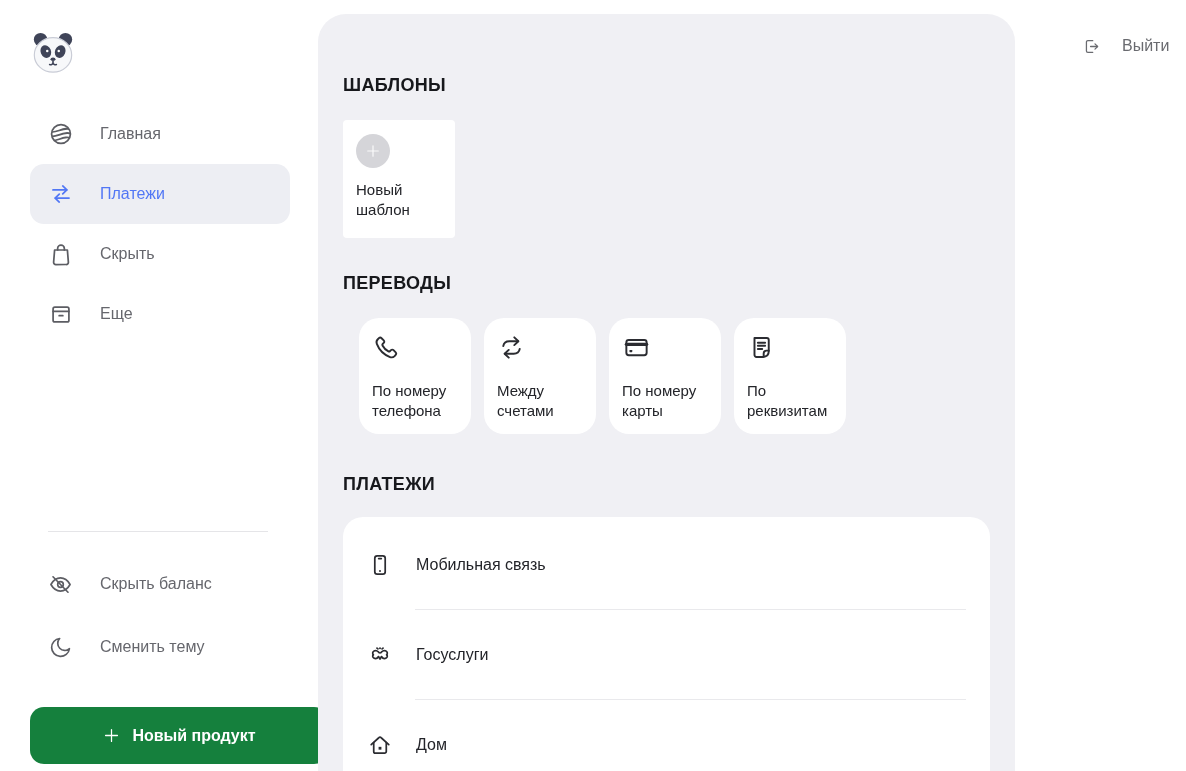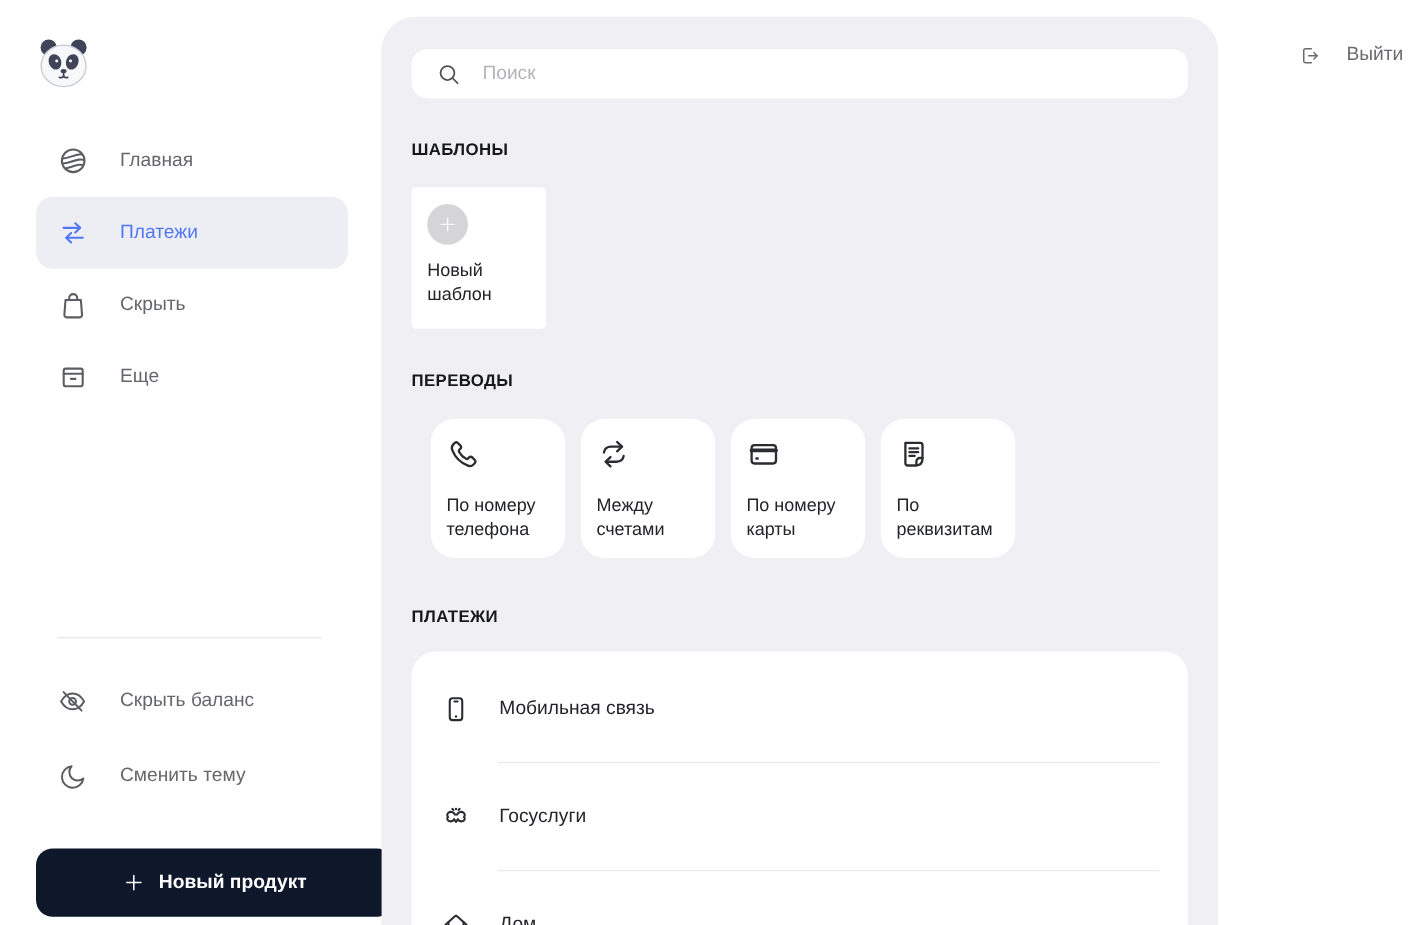--- a/index.html
+++ b/index.html
@@ -15,37 +15,37 @@
     border-radius:14px; color:#66676d; font-size:16px; cursor:pointer; }
   .nav-item .ic { width:26px; height:26px; margin-right:26px; color:#5c5d63; flex:none; }
   .nav-item.selected { background:#edeef3; color:#5277f5; }
   .nav-item.selected .ic { color:#5277f5; }
   .side-divider { position:absolute; left:48px; top:519px; width:220px; height:1px; background:#e5e5e8; }
   .util { position:absolute; left:30px; width:260px; }
   .util-item { display:flex; align-items:center; height:48px; padding-left:18px;
     color:#66676d; font-size:16px; cursor:pointer; }
   .util-item .ic { width:25px; height:25px; margin-right:27px; color:#5c5d63; flex:none; }
   .new-product { position:absolute; left:30px; top:695px; width:298px; height:57px;
-    background:#0f172a; border:none; border-radius:14px; color:#fff; font-size:16px;
+    background:#15803d; border:none; border-radius:14px; color:#fff; font-size:16px;
     font-weight:600; display:flex; align-items:center; justify-content:center; gap:11px;
     cursor:pointer; font-family:inherit; }
   .new-product .ic { width:19px; height:19px; }
 
   svg.stroke { fill:none; stroke:currentColor; stroke-width:1.6; stroke-linecap:round; stroke-linejoin:round; width:100%; height:100%; display:block; }
 
   
   .panel { position:absolute; left:318px; top:14px; width:697px; height:820px;
     background:#f0f0f4; border-radius:28px; padding:27px 25px 0 25px; }
   .search { height:41px; background:#fff; border-radius:13px; display:flex; align-items:center;
     padding:0 16px 0 20px; }
   .search .ic { width:22px; height:22px; color:#515257; margin-right:17px; flex:none; }
   .search input { border:none; outline:none; background:transparent; flex:1; font-size:16px;
     color:#232429; font-family:inherit; }
   .search input::placeholder { color:#b3b4ba; }
-  .sec-title { margin-top:34px; font-size:14px; font-weight:700; letter-spacing:.3px; color:#17181c; }
+  .sec-title { margin-top:34px; font-size:18px; font-weight:700; letter-spacing:.3px; color:#17181c; }
   .sec-title.t2 { margin-top:35px; }
   .sec-title.t3 { margin-top:40px; }
 
   .tpl-card { margin-top:24px; width:112px; height:118px; background:#fff; border-radius:4px;
     padding:14px 13px; cursor:pointer; }
   .plus-circle { width:34px; height:34px; border-radius:50%; background:#d5d5d9; color:#fafafa;
     display:flex; align-items:center; justify-content:center; }
   .plus-circle svg { width:18px; height:18px; }
   .tpl-label { margin-top:12px; font-size:15px; line-height:20px; color:#232429; }
 
@@ -171,29 +171,20 @@
         <svg class="stroke" viewBox="0 0 24 24" stroke-width="2">
           <path d="M12 4.5v15M4.5 12h15"></path>
         </svg>
       </span>
       <span>Новый продукт</span>
     </button>
   </div>
 
   <div class="panel">
 
-    <div class="search">
-      <span class="ic">
-        <svg class="stroke" viewBox="0 0 24 24" stroke-width="1.8">
-          <circle cx="10.8" cy="10.8" r="6.3"></circle>
-            <path d="M15.5 15.5L20 20"></path>
-        </svg>
-      </span>
-      <input type="text" placeholder="Поиск" style="">
-    </div>
 
     <div class="sec-title">ШАБЛОНЫ</div>
 
     <div class="tpl-card">
       <div class="plus-circle">
         <svg class="stroke" viewBox="0 0 24 24" stroke-width="1.8">
           <path d="M12 5v14M5 12h14"></path>
         </svg>
       </div>
       <div class="tpl-label">Новый шаблон</div>

